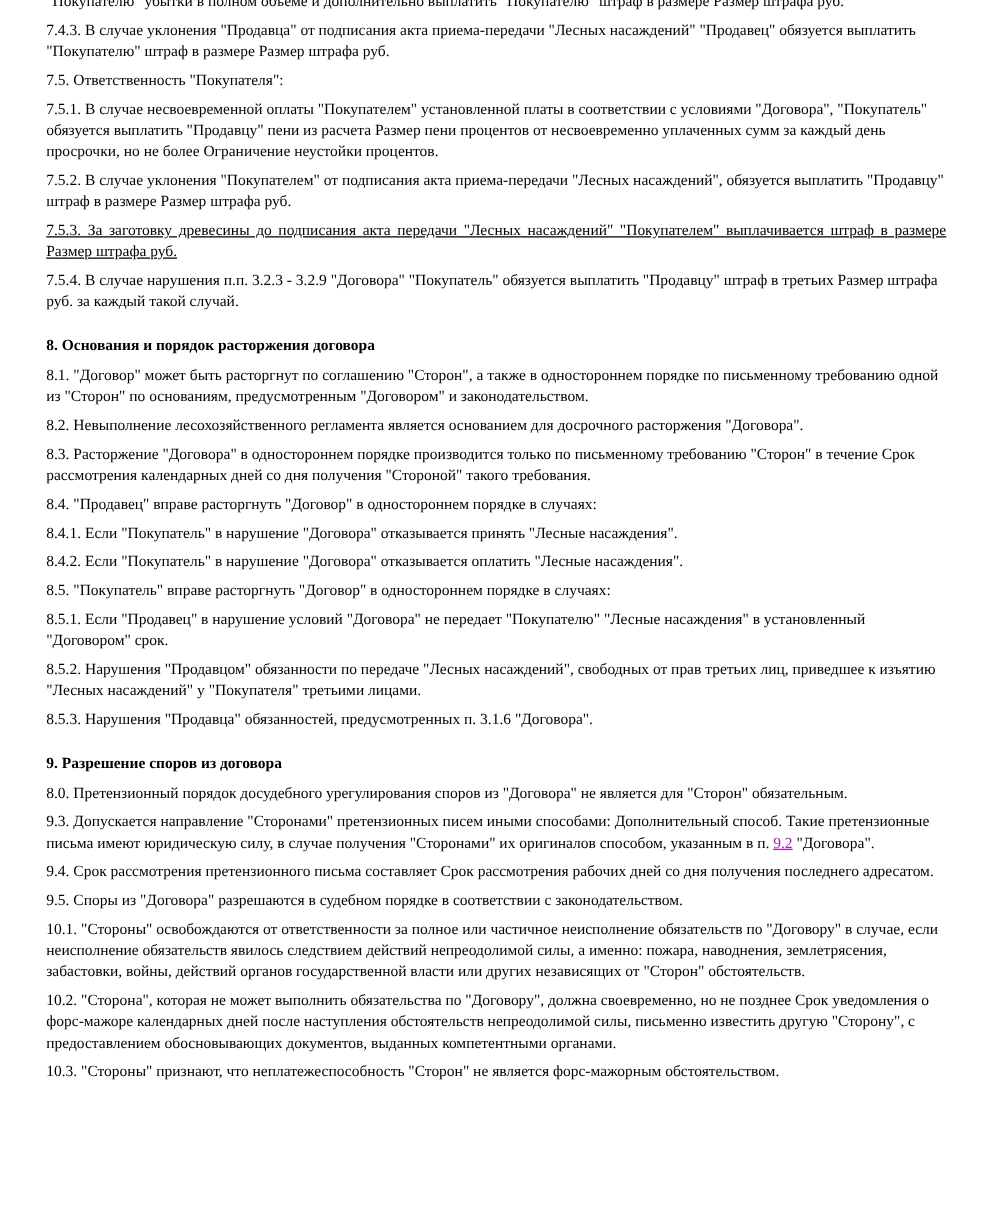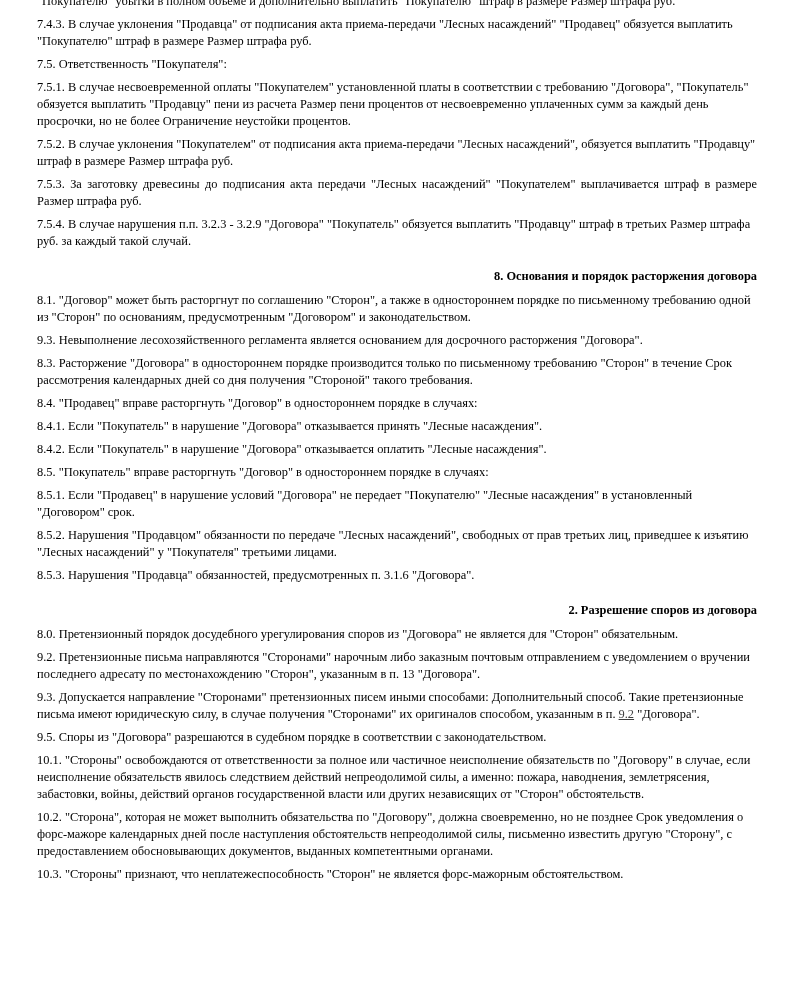--- a/index.html
+++ b/index.html
@@ -3,50 +3,50 @@
   <meta charset="utf-8">
   <style>
     html, body { margin: 0; padding: 0; background: #ffffff; }
     body {
       width: 792px; height: 984px; overflow: hidden; position: relative;
       font-family: "Liberation Serif", "DejaVu Serif", serif;
       font-size: 12.4px; color: #000000;
     }
     .doc { position: absolute; left: 37px; top: -7px; width: 720px; }
     p { margin: 0 0 6px 0; line-height: 17px; }
-    h3 { margin: 18px 0 7px 0; font-size: 12.4px; font-weight: bold; line-height: 17px; text-align: right; }
-    .link { text-decoration: underline; color: #404040; cursor: pointer; }
-    .justify { text-align: justify; }
+    h3 { margin: 18px 0 7px 0; font-size: 12.4px; font-weight: bold; line-height: 17px; }
+    .link { text-decoration: underline; color: #a21caf; cursor: pointer; }
+    .justify { text-align: justify; text-decoration: underline; }
   </style>
 </head>
 <body>
 
 <div class="doc">
   <p>"Покупателю" убытки в полном объеме и дополнительно выплатить "Покупателю" штраф в размере Размер штрафа руб.</p>
   <p>7.4.3. В случае уклонения "Продавца" от подписания акта приема-передачи "Лесных насаждений" "Продавец" обязуется выплатить "Покупателю" штраф в размере Размер штрафа руб.</p>
   <p>7.5. Ответственность "Покупателя":</p>
-  <p>7.5.1. В случае несвоевременной оплаты "Покупателем" установленной  платы в соответствии с требованию "Договора", "Покупатель" обязуется выплатить "Продавцу" пени из расчета Размер пени процентов от несвоевременно уплаченных сумм за каждый день просрочки, но не более Ограничение неустойки процентов.</p>
+  <p>7.5.1. В случае несвоевременной оплаты "Покупателем" установленной  платы в соответствии с условиями "Договора", "Покупатель" обязуется выплатить "Продавцу" пени из расчета Размер пени процентов от несвоевременно уплаченных сумм за каждый день просрочки, но не более Ограничение неустойки процентов.</p>
   <p>7.5.2. В случае уклонения "Покупателем" от подписания акта приема-передачи "Лесных насаждений", обязуется выплатить "Продавцу" штраф в размере Размер штрафа руб.</p>
   <p class="justify">7.5.3. За заготовку древесины до подписания акта передачи "Лесных насаждений"  "Покупателем" выплачивается штраф в размере Размер штрафа руб.</p>
   <p>7.5.4. В случае нарушения п.п. 3.2.3 - 3.2.9 "Договора" "Покупатель" обязуется выплатить "Продавцу" штраф в третьих Размер штрафа руб. за каждый такой случай.</p>
 
   <h3>8. Основания и порядок расторжения договора</h3>
   <p>8.1. "Договор" может быть расторгнут по соглашению "Сторон", а также в одностороннем порядке по письменному требованию одной из "Сторон" по основаниям, предусмотренным "Договором" и законодательством.</p>
-  <p>9.3. Невыполнение лесохозяйственного регламента является основанием для досрочного расторжения "Договора".</p>
+  <p>8.2. Невыполнение лесохозяйственного регламента является основанием для досрочного расторжения "Договора".</p>
   <p>8.3. Расторжение "Договора" в одностороннем порядке производится только по письменному требованию "Сторон" в течение Срок рассмотрения календарных дней со дня получения "Стороной" такого требования.</p>
   <p>8.4. "Продавец" вправе расторгнуть "Договор" в одностороннем порядке в случаях:</p>
   <p>8.4.1. Если "Покупатель" в нарушение "Договора" отказывается принять "Лесные насаждения".</p>
   <p>8.4.2. Если "Покупатель" в нарушение "Договора" отказывается оплатить "Лесные насаждения".</p>
   <p>8.5. "Покупатель" вправе расторгнуть "Договор" в одностороннем порядке в случаях:</p>
   <p>8.5.1. Если "Продавец" в нарушение условий "Договора" не передает "Покупателю" "Лесные насаждения" в установленный "Договором" срок.</p>
   <p>8.5.2. Нарушения "Продавцом" обязанности по передаче "Лесных насаждений", свободных от прав третьих лиц, приведшее к изъятию "Лесных насаждений" у "Покупателя" третьими лицами.</p>
   <p>8.5.3. Нарушения "Продавца" обязанностей, предусмотренных п.  3.1.6 "Договора".</p>
 
-  <h3>2. Разрешение споров из договора</h3>
+  <h3>9. Разрешение споров из договора</h3>
   <p>8.0. Претензионный порядок досудебного урегулирования споров из "Договора" не является для "Сторон" обязательным.</p>
-  <p>9.2. Претензионные письма направляются "Сторонами" нарочным либо заказным почтовым отправлением с уведомлением о вручении последнего адресату по местонахождению "Сторон", указанным в п. 13 "Договора".</p>
   <p><span>9.3. Допускается направление "Сторонами" претензионных писем иными способами: Дополнительный способ.  Такие претензионные письма имеют юридическую силу, в случае получения "Сторонами" их оригиналов способом, указанным в п. </span><a class="link">9.2</a><span> "Договора".</span></p>
+  <p>9.4. Срок рассмотрения претензионного письма составляет Срок рассмотрения рабочих дней со дня получения последнего адресатом.</p>
   <p>9.5. Споры из "Договора" разрешаются в судебном порядке в соответствии с законодательством.</p>
 
   <p>10.1. "Стороны" освобождаются от ответственности за полное или частичное неисполнение обязательств по "Договору" в случае, если неисполнение обязательств явилось следствием действий непреодолимой силы, а именно: пожара, наводнения, землетрясения, забастовки, войны, действий органов государственной власти или других независящих от "Сторон" обстоятельств.</p>
   <p>10.2. "Сторона", которая не может выполнить обязательства по "Договору", должна своевременно, но не позднее Срок уведомления о форс-мажоре календарных дней после наступления обстоятельств непреодолимой силы, письменно известить другую "Сторону", с предоставлением обосновывающих документов, выданных компетентными органами.</p>
   <p>10.3. "Стороны" признают, что неплатежеспособность "Сторон" не является форс-мажорным обстоятельством.</p>
 </div>
 
 </body></html>

